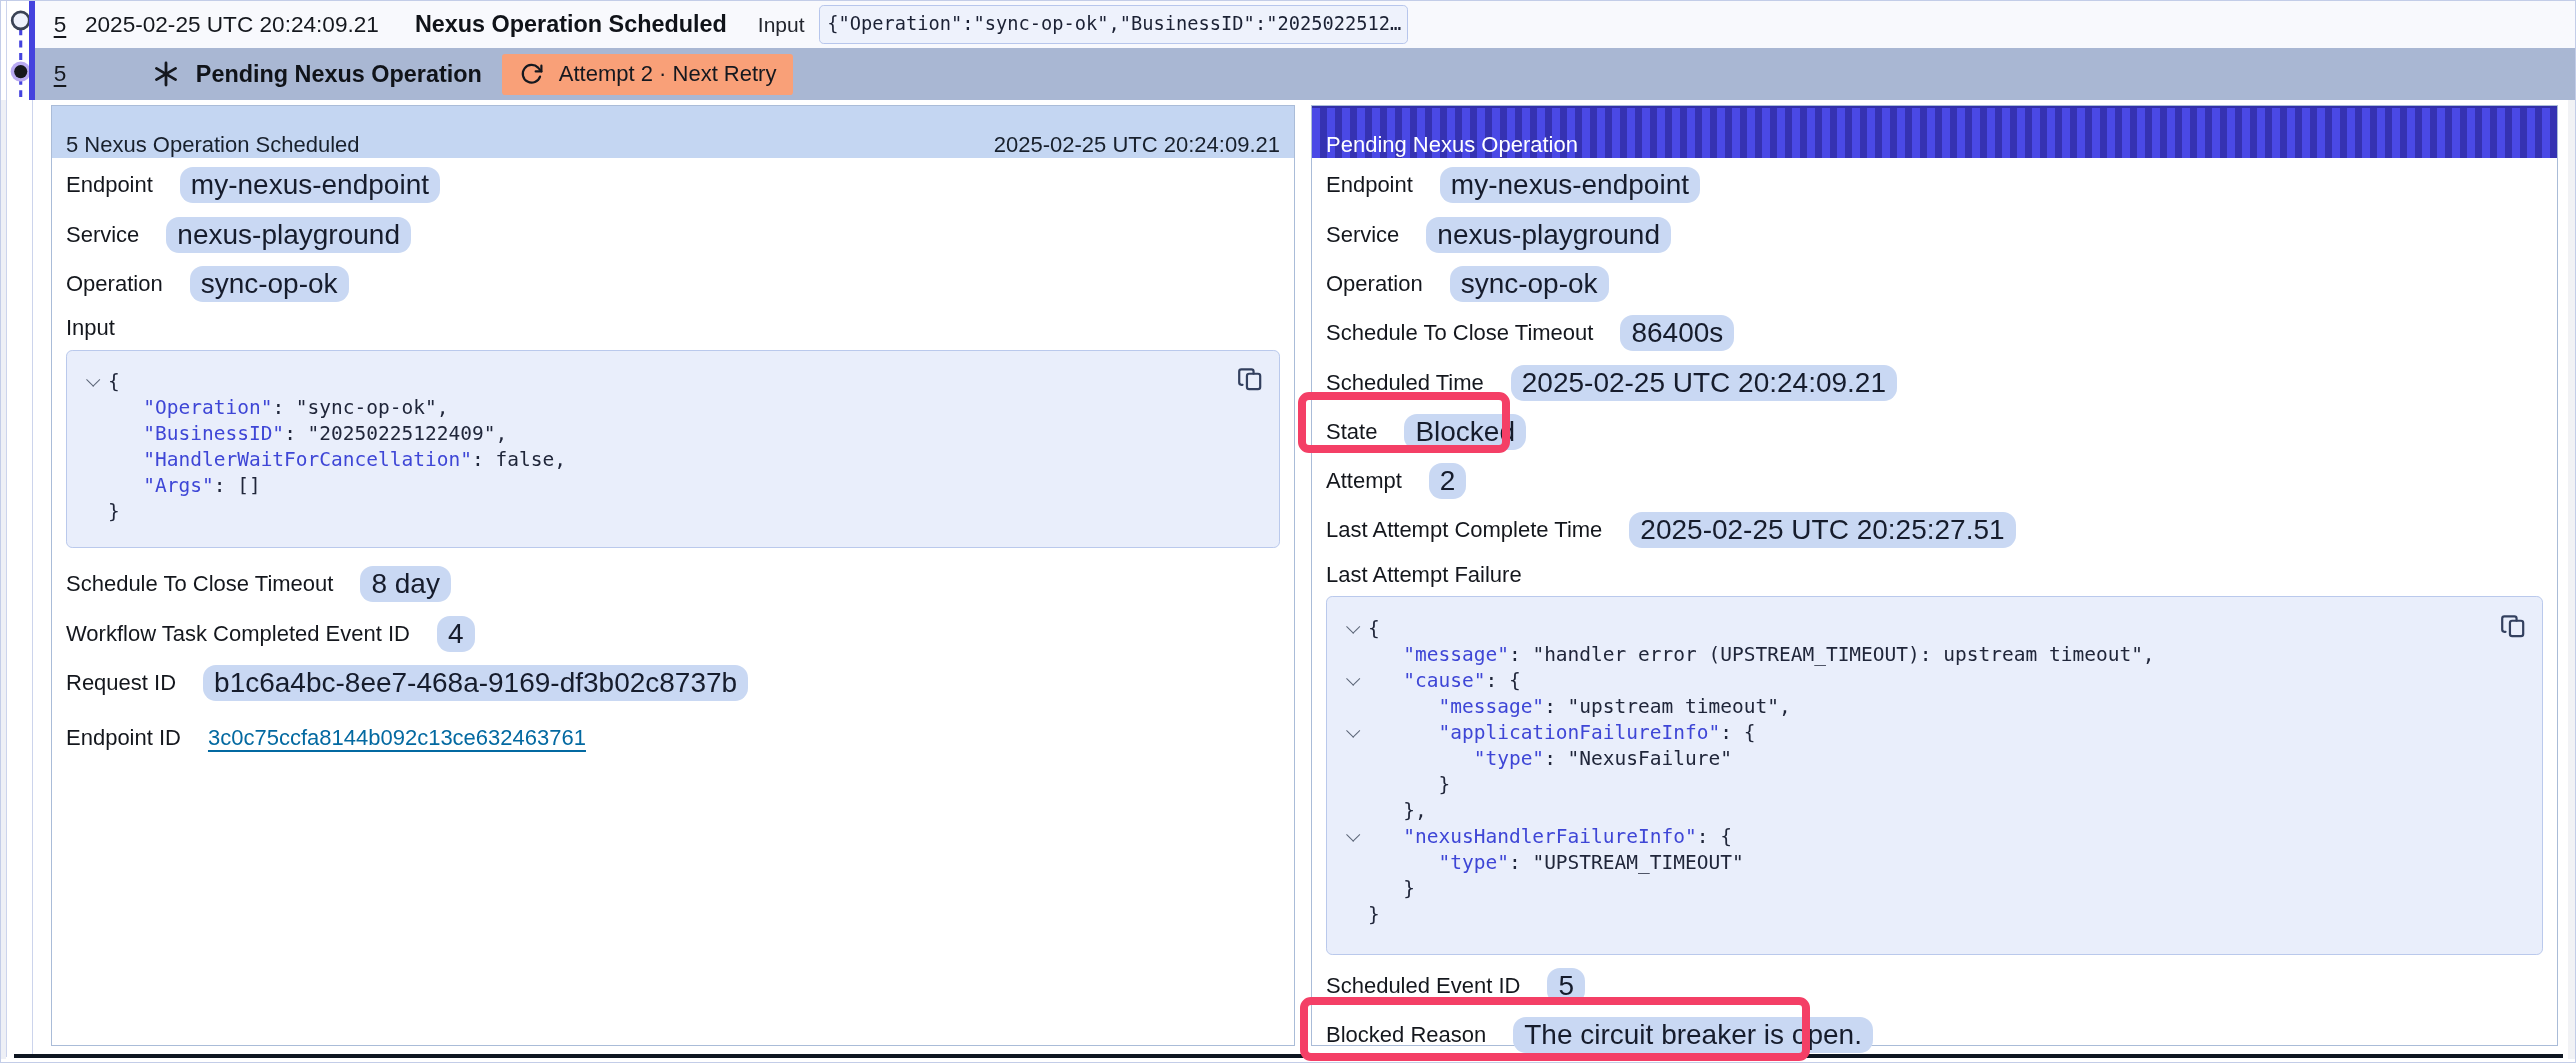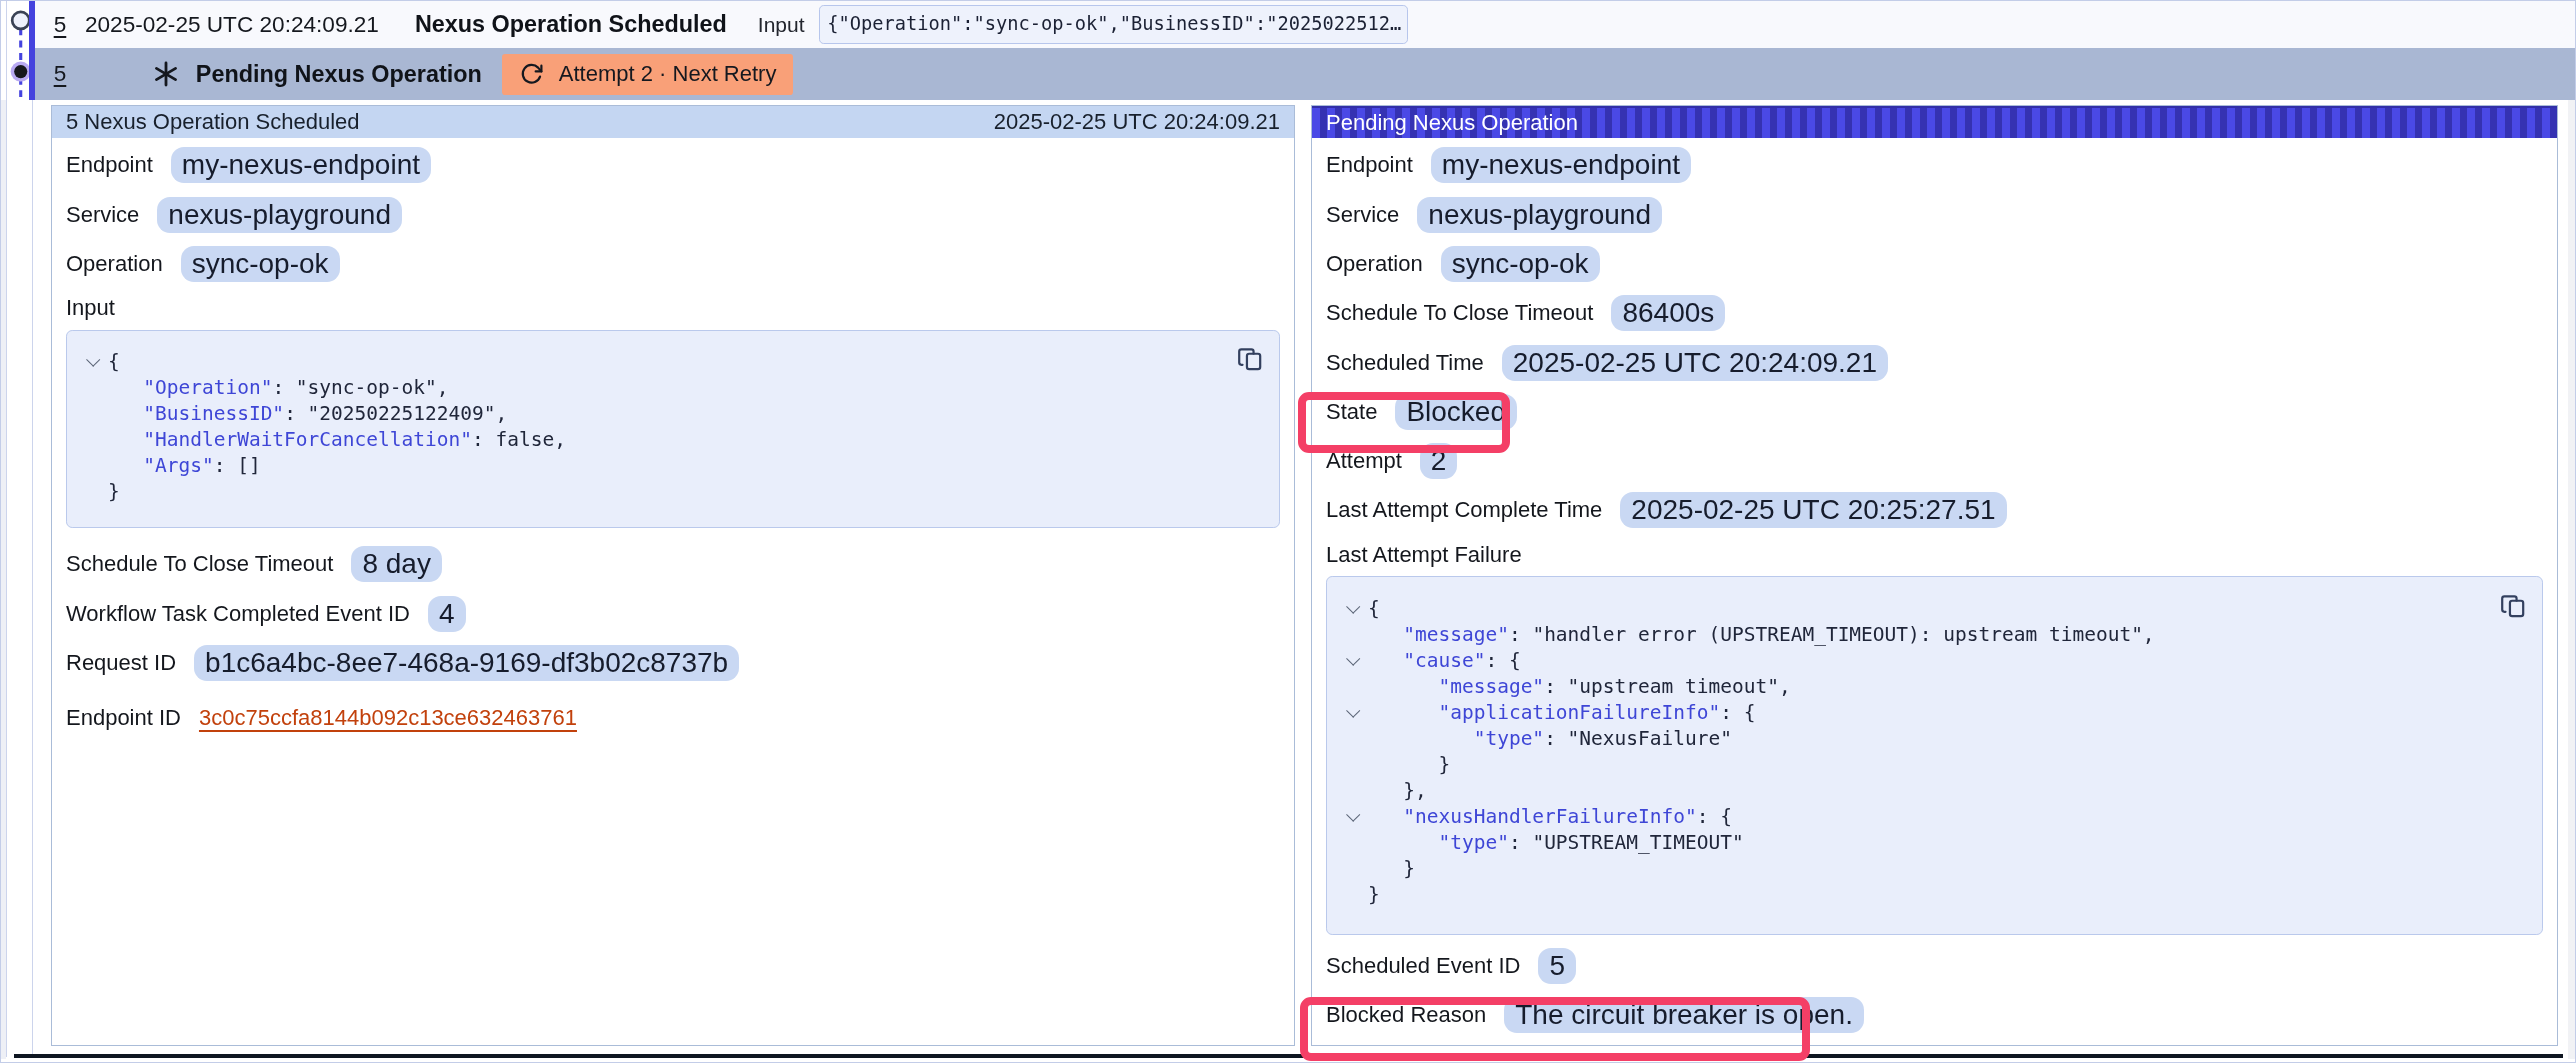--- a/index.html
+++ b/index.html
@@ -36,37 +36,37 @@
   .retry-badge{
     margin-left:20px;height:41px;display:flex;align-items:center;gap:15px;
     background:#f9a078;border-radius:3.1px;padding:0 17px;font-size:22px;color:#15181f;
   }
   .retry-badge svg{flex:none;}
   
   .panel{position:absolute;top:104px;height:941px;background:#fff;border:1.6px solid #aabcd8;box-sizing:border-box;}
   .panel-left{left:50px;width:1244px;}
   .panel-right{left:1310px;width:1247px;}
   .panel-header{
-    height:32px;display:flex;align-items:center;justify-content:space-between;
+    height:52px;display:flex;align-items:flex-end;justify-content:space-between;
     padding:0 14px;font-size:22px;box-sizing:border-box;
   }
   .panel-left .panel-header{background:#c4d6f2;color:#18202c;}
   .panel-right .panel-header{
     background:repeating-linear-gradient(90deg,#4a49e6 0 7.8px,#3532b2 7.8px 15px);
     color:#ffffff;font-weight:500;border-top:2.3px solid #322fa8;
   }
   .panel-body{padding:9.4px 14px 0 14px;}
-  .field-row{display:flex;align-items:center;height:36px;margin-bottom:13.3px;gap:18px;}
+  .field-row{display:flex;align-items:center;height:36px;margin-bottom:13.3px;gap:27px;}
   .field-label{font-size:22px;color:#14171d;white-space:nowrap;}
   .field-badge{
     display:inline-flex;align-items:center;height:36px;padding:0 11px;
     background:#c9d8f3;border-radius:13px;font-size:28px;color:#161c2c;white-space:nowrap;
   }
   .field-link{
-    font-size:22px;color:#c2410c;text-decoration:underline;
+    font-size:22px;color:#0369a1;text-decoration:underline;
     text-underline-offset:4.7px;text-decoration-thickness:1.9px;white-space:nowrap;
   }
   .section-label{font-size:22px;color:#14171d;margin:12.5px 0 7.8px 0;height:26.5px;line-height:26.5px;}
   
   .code-block{
     position:relative;background:#e9eefb;border:1.6px solid #bac9ec;border-radius:6.2px;
     padding:18.7px 18.7px 18.7px 11px;box-sizing:border-box;
     font-family:"DejaVu Sans Mono",monospace;font-size:19.5px;color:#20263a;
   }
   .code-block.left-code{height:198px;margin-bottom:18.7px;}

